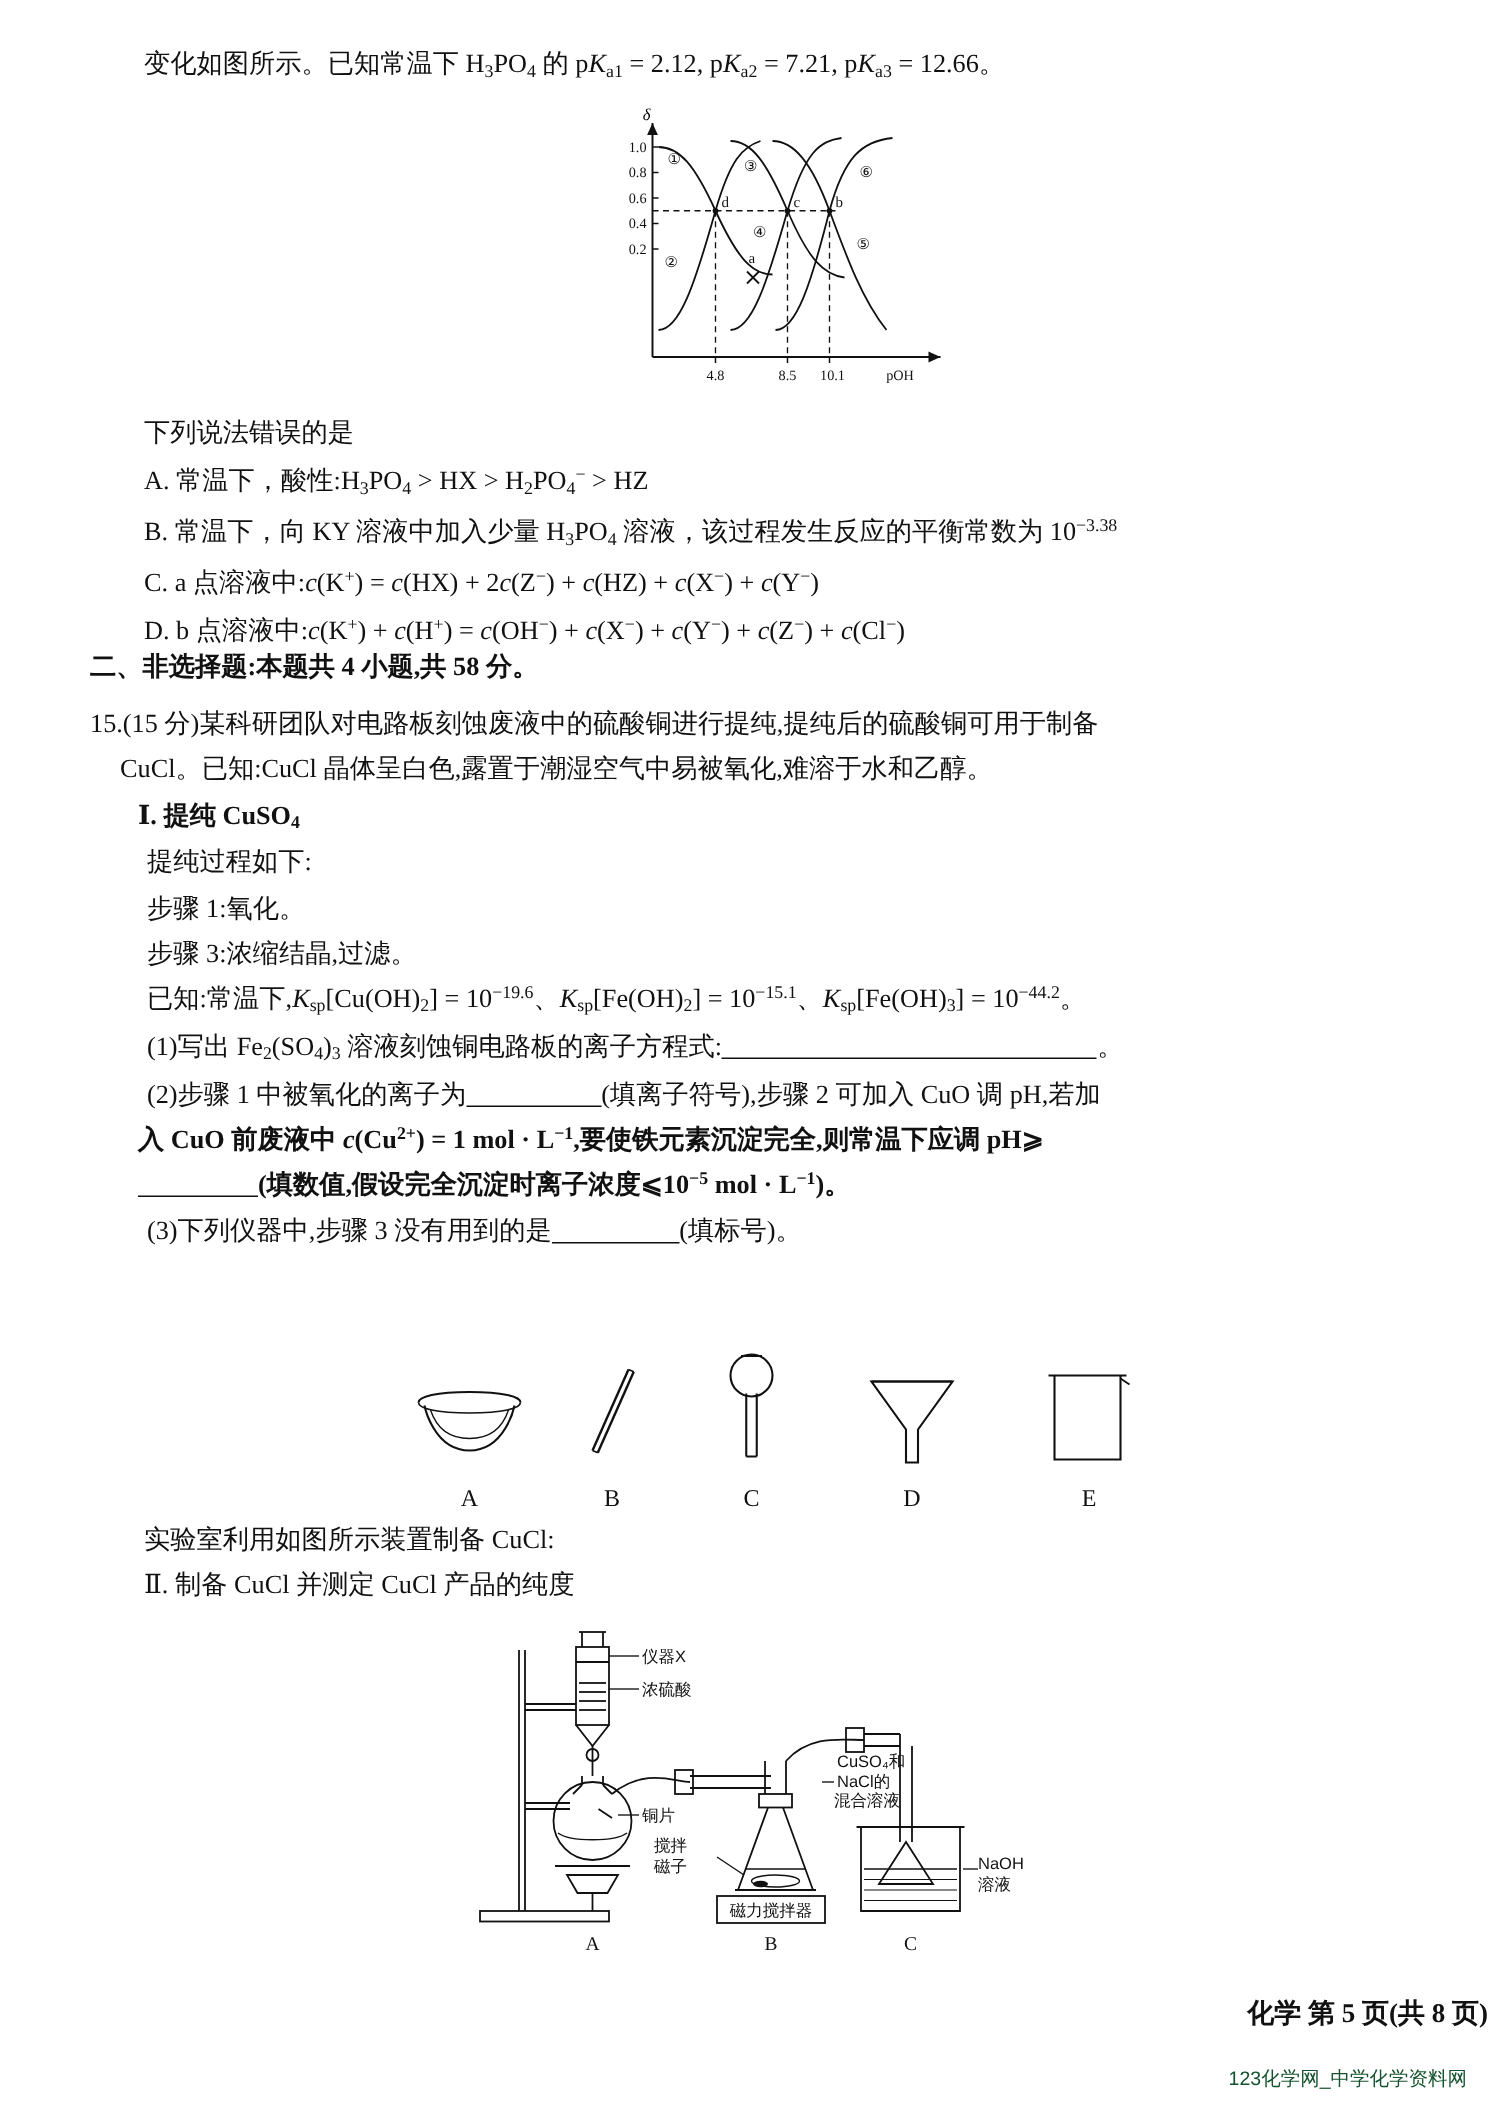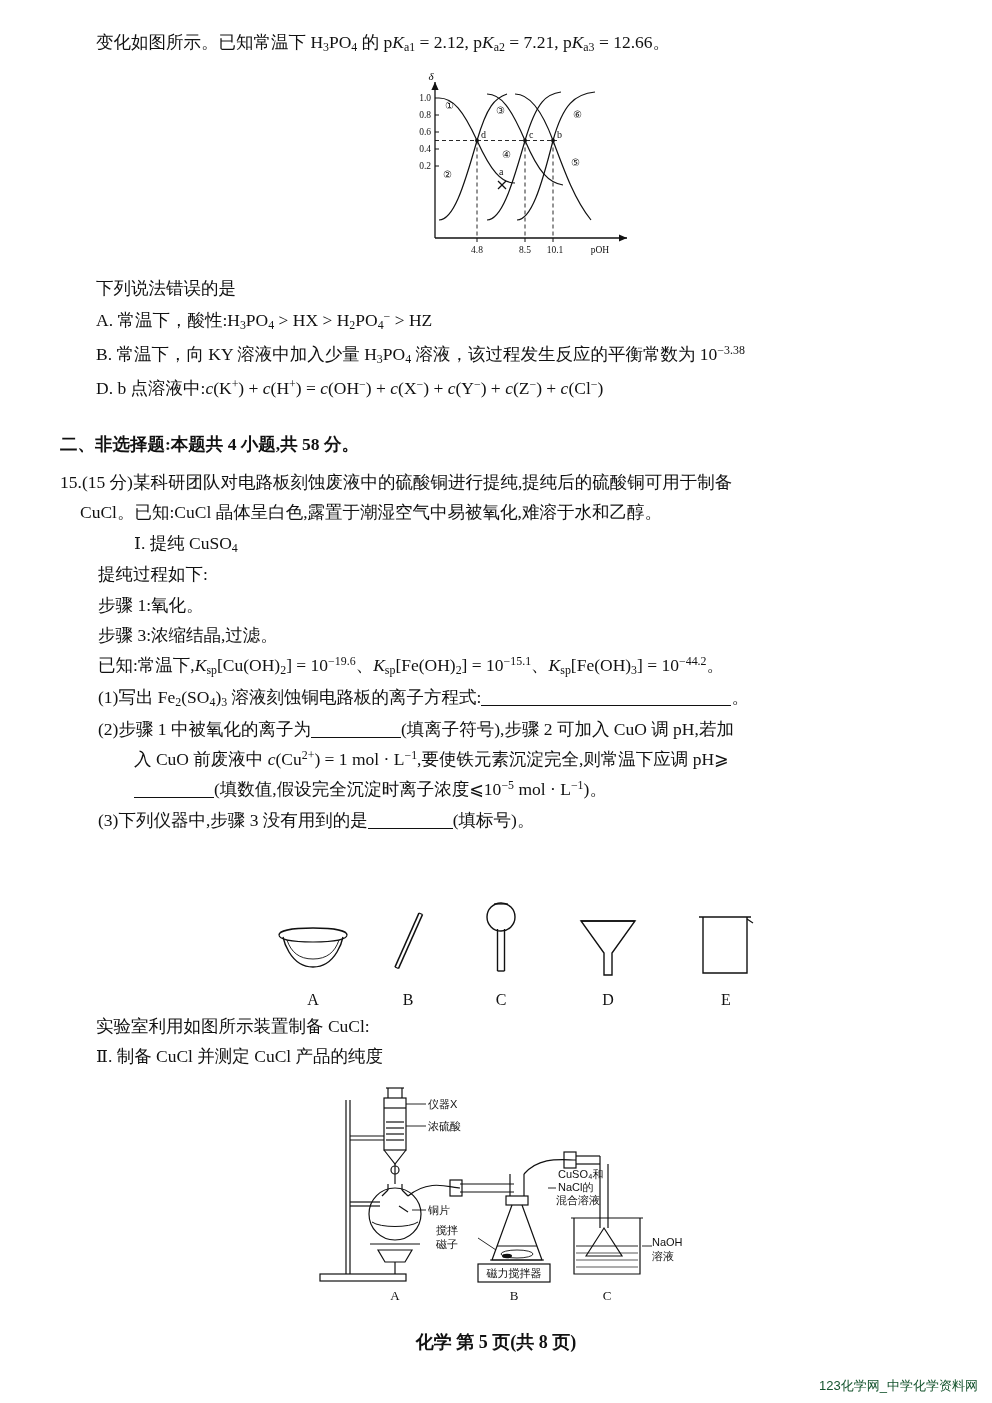--- a/index.html
+++ b/index.html
@@ -43,35 +43,35 @@
   #q-stem .opt { margin-top: 4px; }
 
   
   #section-2 { position: absolute; left: 60px; top: 432px; width: 870px; font-weight: bold; font-size: 17.5px; }
 
   
   #q15 { position: absolute; left: 60px; top: 466px; width: 880px; }
   #q15 .hang { text-indent: 0; }
   #q15 .ind1 { margin-left: 20px; }
   #q15 .ind2 { margin-left: 38px; }
-  #q15 .ind3 { margin-left: 74px; }
+  #q15 .ind3 { margin-left: 32px; font-weight: bold; }
 
   
   #apparatus { position: absolute; left: 255px; top: 895px; width: 560px; height: 110px; }
   .app-item { position: absolute; text-align: center; }
   .app-label { position: absolute; font-size: 16px; top: 96px; width: 40px; text-align: center; }
 
   
   #part2 { position: absolute; left: 96px; top: 1010px; width: 830px; }
 
   
   #setup { position: absolute; left: 300px; top: 1078px; width: 420px; height: 240px; }
 
   
-  #footer { position: absolute; left: 0; top: 1330px; width: 992px; text-align: center; font-size: 18px; font-weight: bold; }
+  #footer { position: absolute; left: 0; top: 1330px; width: 992px; text-align: right; font-size: 18px; font-weight: bold; }
   #watermark { position: absolute; right: 14px; bottom: 8px; font-size: 13px; color: #14532d; font-family: "Liberation Sans", sans-serif; }
 </style>
 </head>
 <body>
 
 <div class="page">
 
   <div id="top-line" class="txt">
     变化如图所示。已知常温下 H<sub>3</sub>PO<sub>4</sub> 的 p<span class="ital">K</span><sub>a1</sub> = 2.12, p<span class="ital">K</span><sub>a2</sub> = 7.21, p<span class="ital">K</span><sub>a3</sub> = 12.66。
   </div>
@@ -161,20 +161,23 @@
     </svg>
   </div>
 
   <div id="q-stem" class="txt">
     <div class="line">下列说法错误的是</div>
     <div class="line opt">
       A. 常温下，酸性:H<sub>3</sub>PO<sub>4</sub> &gt; HX &gt; H<sub>2</sub>PO<sub>4</sub><sup>−</sup> &gt; HZ
     </div>
     <div class="line opt">
       B. 常温下，向 KY 溶液中加入少量 H<sub>3</sub>PO<sub>4</sub> 溶液，该过程发生反应的平衡常数为 10<sup>−3.38</sup>
+    </div>
+    <div class="line opt">
+      C. a 点溶液中:<span class="ital">c</span>(K<sup>+</sup>) = <span class="ital">c</span>(HX) + 2<span class="ital">c</span>(Z<sup>−</sup>) + <span class="ital">c</span>(HZ) + <span class="ital">c</span>(X<sup>−</sup>) + <span class="ital">c</span>(Y<sup>−</sup>)
     </div>
     <div class="line opt">
       D. b 点溶液中:<span class="ital">c</span>(K<sup>+</sup>) + <span class="ital">c</span>(H<sup>+</sup>) = <span class="ital">c</span>(OH<sup>−</sup>) + <span class="ital">c</span>(X<sup>−</sup>) + <span class="ital">c</span>(Y<sup>−</sup>) + <span class="ital">c</span>(Z<sup>−</sup>) + <span class="ital">c</span>(Cl<sup>−</sup>)
     </div>
   </div>
 
   <div id="section-2">二、非选择题:本题共 4 小题,共 58 分。</div>
 
   <div id="q15" class="txt">
     <div class="line hang">

